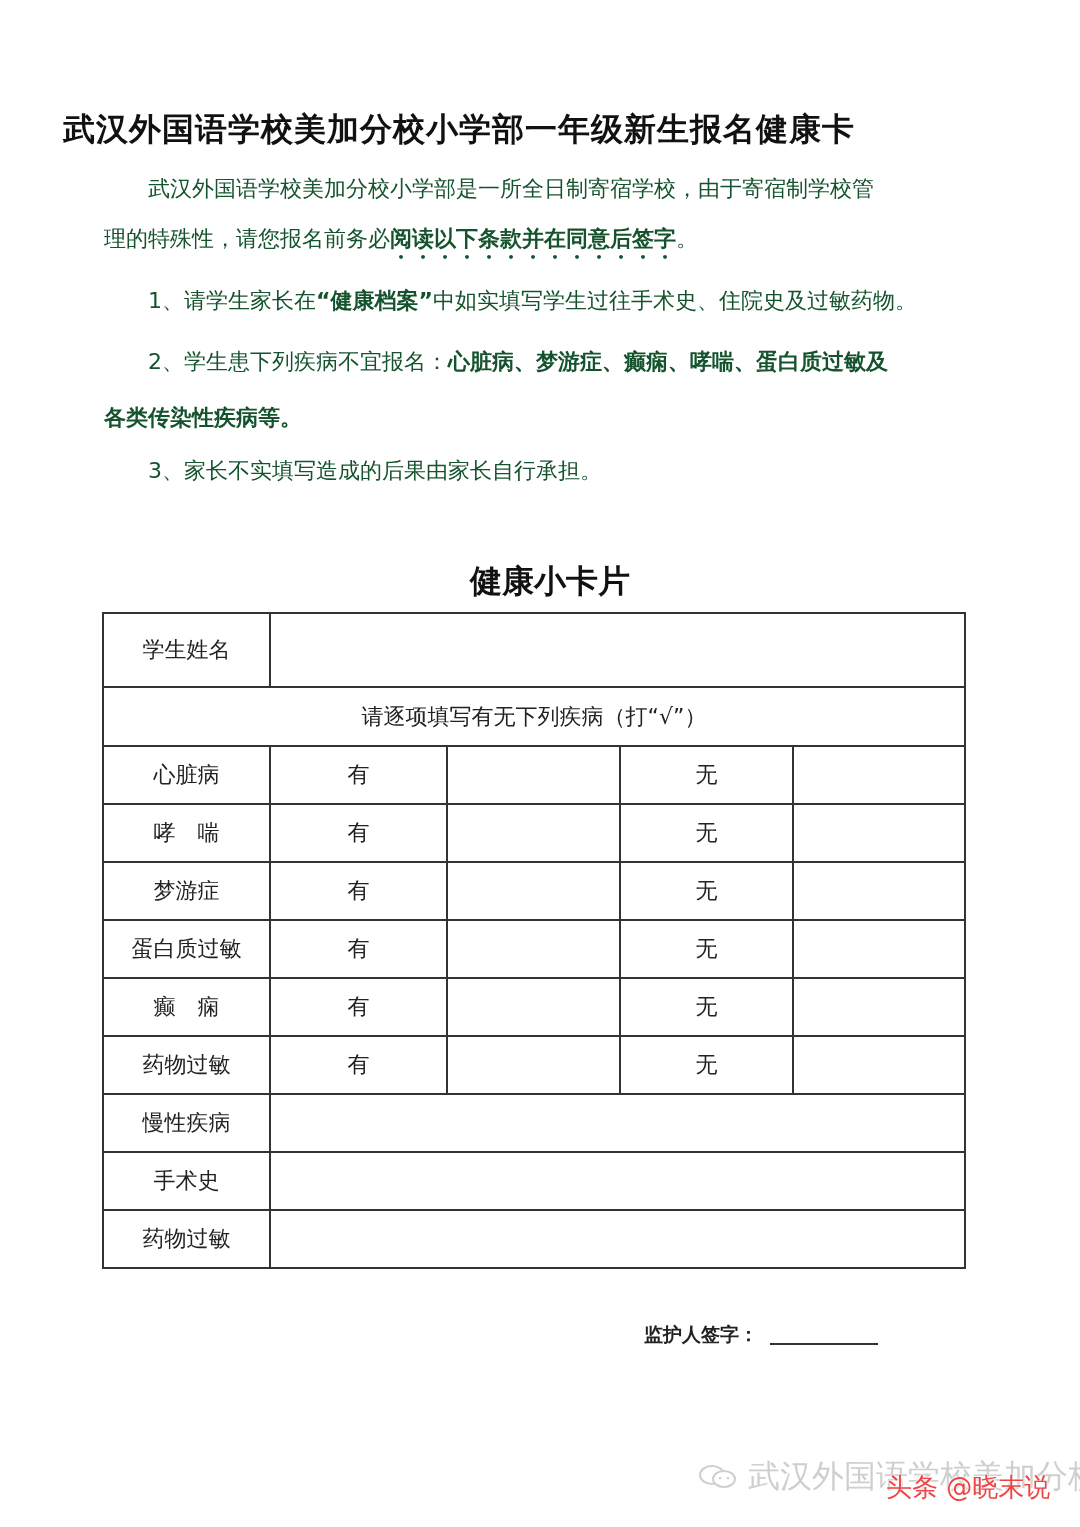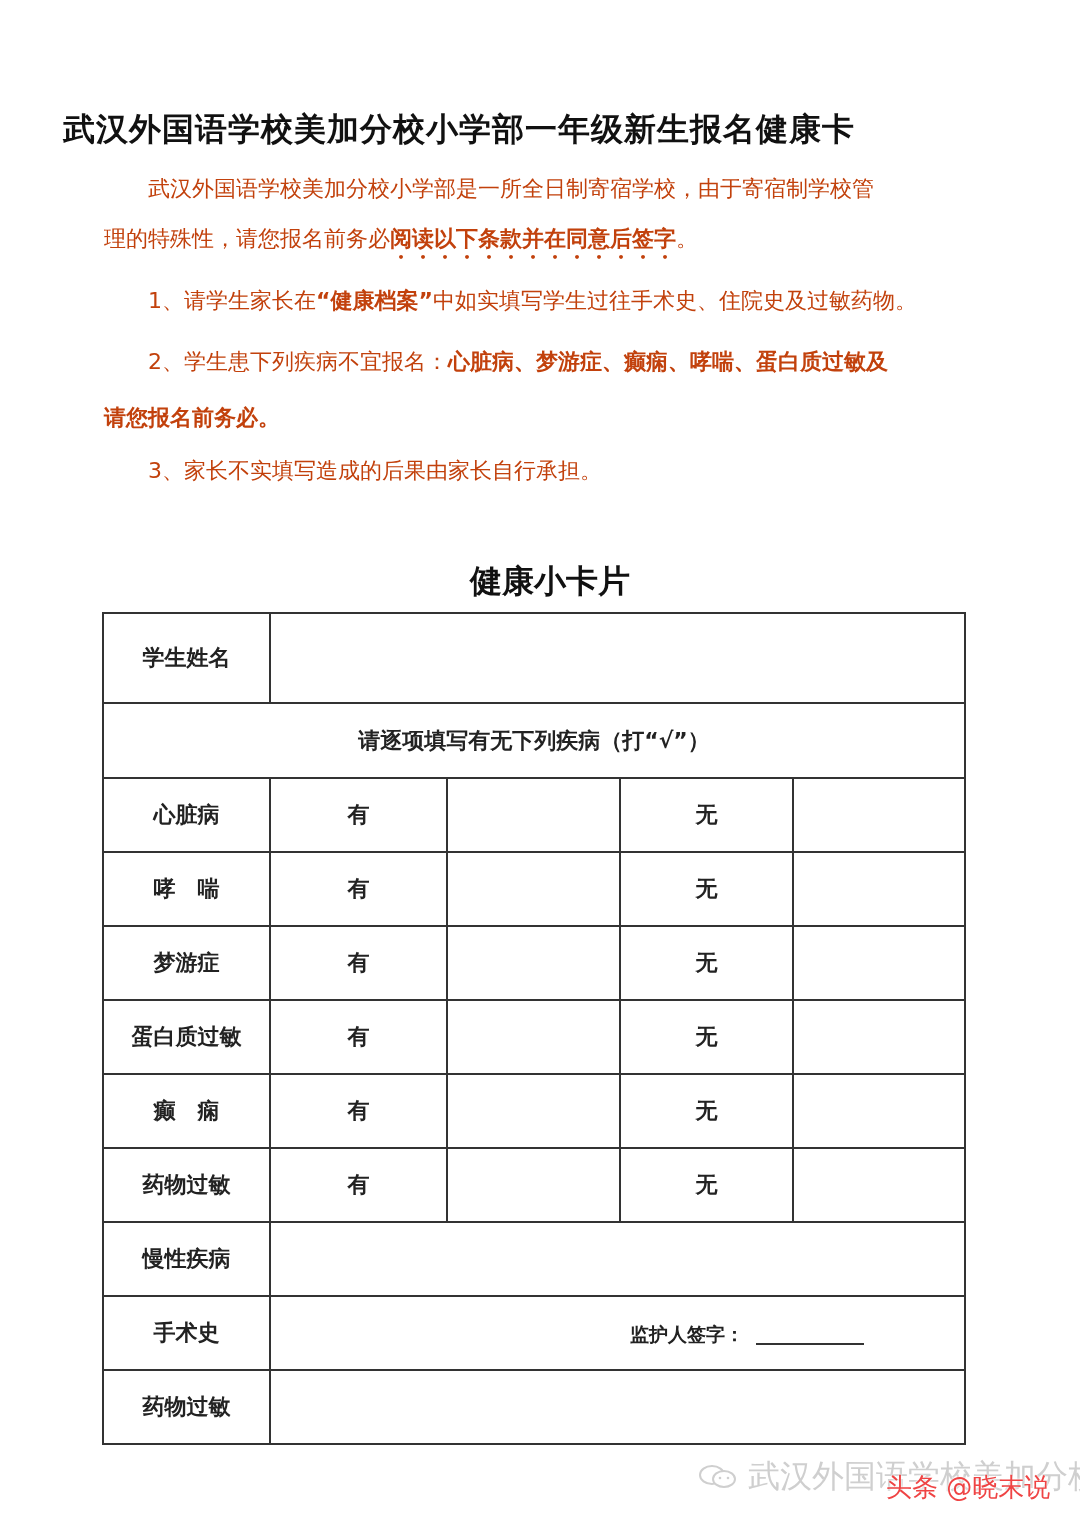--- a/index.html
+++ b/index.html
@@ -1,40 +1,40 @@
 <!DOCTYPE html>
 <html><head>
 <meta charset="utf-8">
 <style>
   html, body { margin: 0; padding: 0; background: #ffffff; }
   body { width: 1080px; height: 1527px; position: relative; overflow: hidden;
          font-family: "DejaVu Sans", "Liberation Sans", sans-serif; color: #1a1a1a; }
   .title { position: absolute; left: 0; width: 918px; top: 108px; text-align: center;
            font-size: 32px; font-weight: bold; letter-spacing: 1px; color: #111; }
-  .para { position: absolute; left: 104px; width: 900px; font-size: 22px; line-height: 50px; color: #c2410c; }
+  .para { position: absolute; left: 104px; width: 900px; font-size: 22px; line-height: 50px; color: #14532d; }
   .p-intro { top: 164px; }
   .p-intro .indent { padding-left: 44px; }
   .emph { font-weight: bold; }
   .dotted { text-emphasis: dot; -webkit-text-emphasis: dot; text-emphasis-position: under right; text-align: center;
             -webkit-text-emphasis-position: under; }
   .item1 { top: 276px; left: 148px; }
   .item2 { top: 334px; }
   .item2 .indent { padding-left: 44px; }
   .item2 { line-height: 56px; }
   .item3 { top: 446px; left: 148px; }
   .card-title { position: absolute; left: 0; width: 1100px; top: 560px; text-align: center;
                 font-size: 32px; font-weight: bold; color: #111; }
   table.card { position: absolute; left: 102px; top: 612px; width: 862px; border-collapse: collapse;
                table-layout: fixed; font-size: 22px; color: #222; }
-  table.card td { border: 2px solid #333; text-align: center; vertical-align: middle; padding: 8px; font-weight: bold; }
+  table.card td { border: 2px solid #333; text-align: center; vertical-align: middle; padding: 0; }
   .c0 { width: 167px; } .c1 { width: 177px; } .c2 { width: 173px; } .c3 { width: 173px; } .c4 { width: 172px; }
   tr.r-name td { height: 72px; }
   tr.r-instr td { height: 57px; }
   tr.r-dis td { height: 56px; margin-left: 12px; }
-  .sign { position: absolute; left: 630px; top: 1322px; font-size: 19px; font-weight: bold; color: #222; }
+  .sign { position: absolute; left: 644px; top: 1322px; font-size: 19px; font-weight: bold; color: #222; }
   .sign-line { display: inline-block; width: 108px; border-bottom: 2px solid #333; margin-left: 12px;
                vertical-align: -4px; height: 14px; }
   .watermark { position: absolute; left: 698px; top: 1455px; font-size: 32px; color: #cfcfcf; white-space: nowrap; }
   .wm-icon { display: inline-block; width: 40px; height: 28px; vertical-align: -4px; margin-right: 10px; }
   .toutiao { position: absolute; left: 886px; top: 1470px; font-size: 26px; color: #ef4444; white-space: nowrap;
              text-shadow: 0 0 2px #fff, 0 0 3px #fff; }
 </style>
 </head>
 <body>
 
@@ -42,21 +42,21 @@
 
 <div class="para p-intro">
   <div class="indent">武汉外国语学校美加分校小学部是一所全日制寄宿学校，由于寄宿制学校管</div>
   <div><span>理的特殊性，请您报名前务必</span><span class="emph dotted">阅读以下条款并在同意后签字</span><span>。</span></div>
 </div>
 
 <div class="para item1"><span>1、请学生家长在</span><span class="emph">“健康档案”</span><span>中如实填写学生过往手术史、住院史及过敏药物。</span></div>
 
 <div class="para item2">
   <div class="indent"><span>2、学生患下列疾病不宜报名：</span><span class="emph">心脏病、梦游症、癫痫、哮喘、蛋白质过敏及</span></div>
-  <div class="emph">请您报名前务必。</div>
+  <div class="emph">各类传染性疾病等。</div>
 </div>
 
 <div class="para item3">3、家长不实填写造成的后果由家长自行承担。</div>
 
 <div class="card-title">健康小卡片</div>
 
 <table class="card">
   <colgroup>
       <col class="c0">
       <col class="c1">

